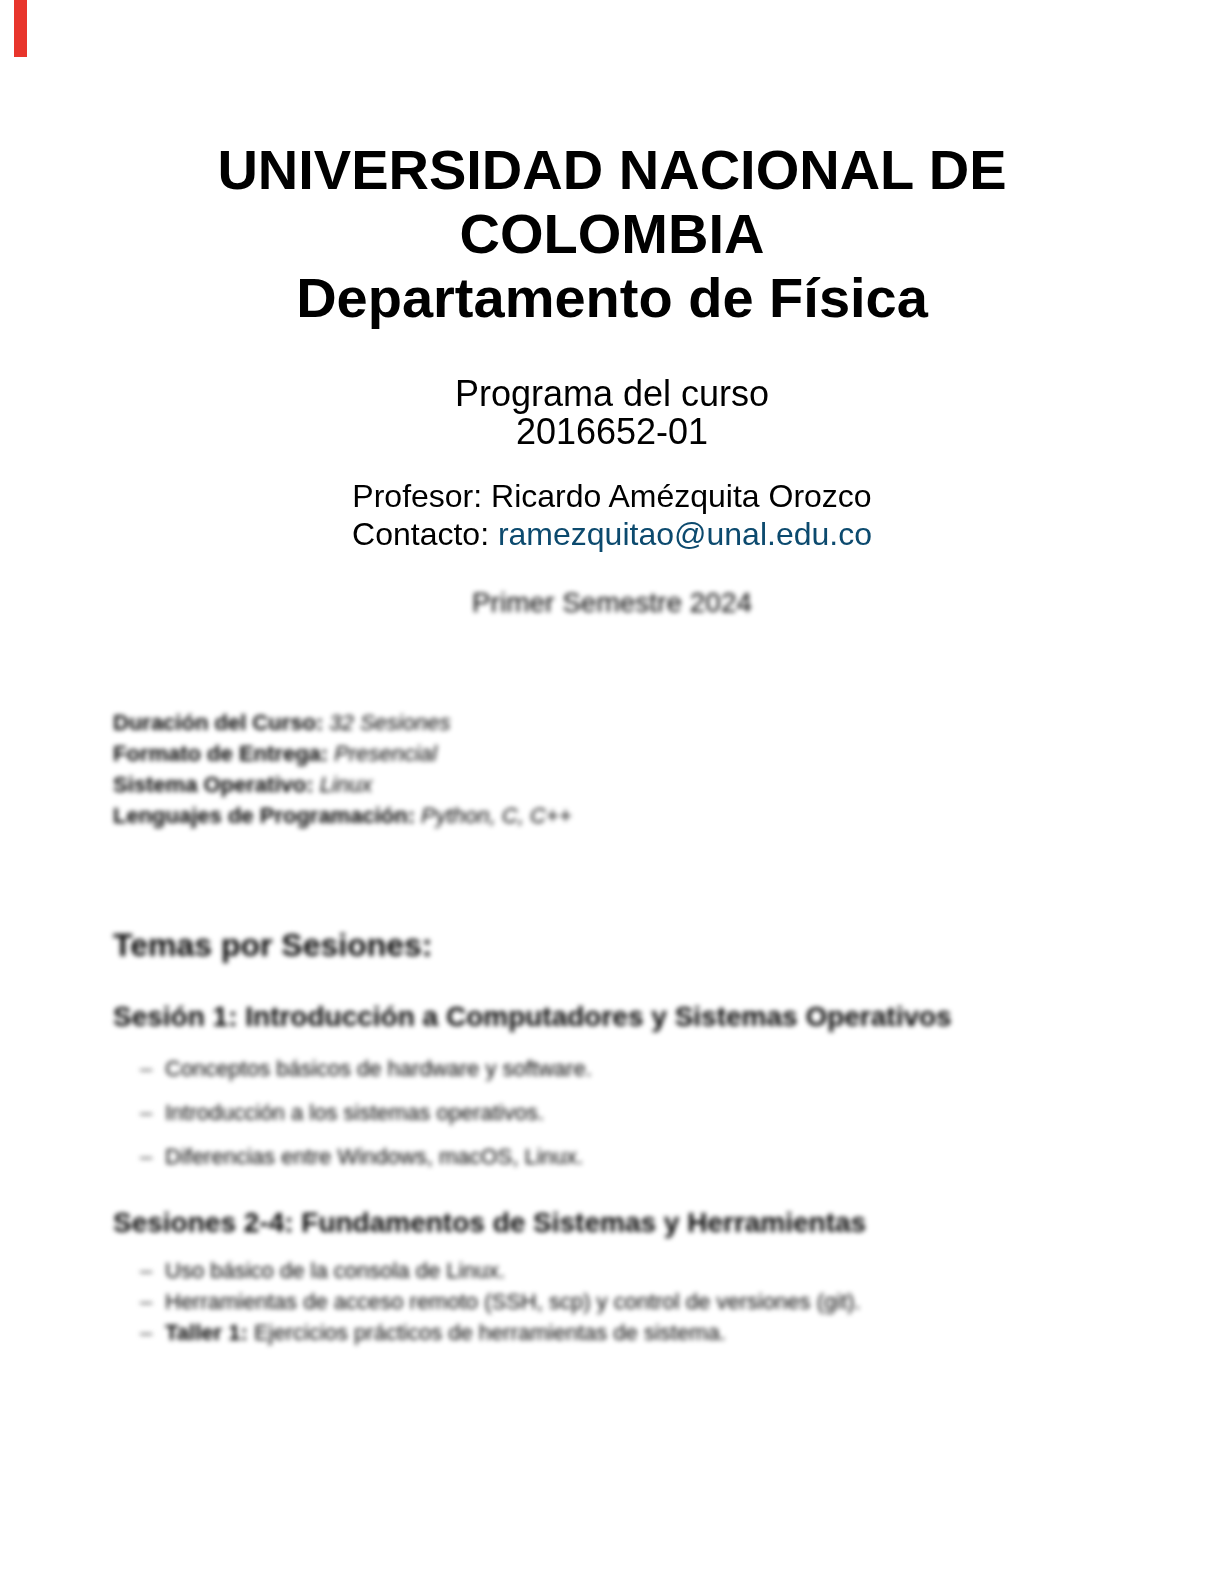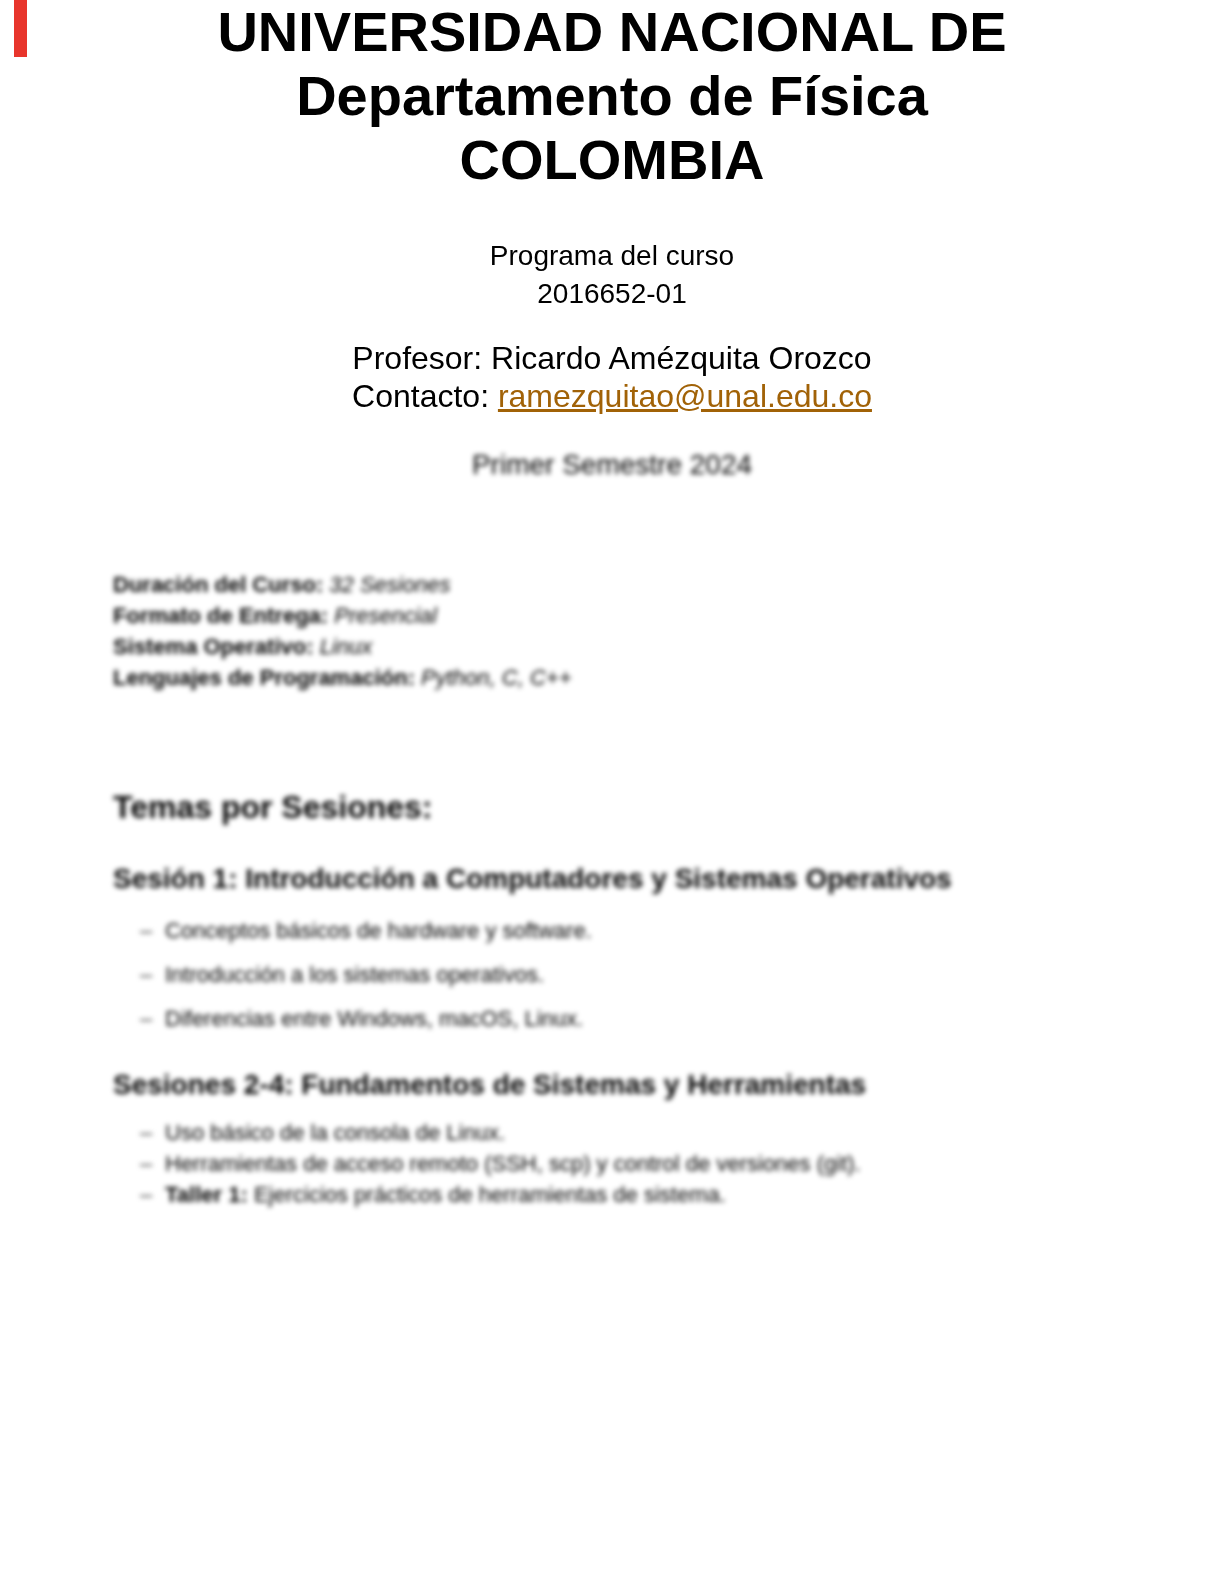--- a/index.html
+++ b/index.html
@@ -4,35 +4,35 @@
 <style>
   * { margin: 0; padding: 0; box-sizing: border-box; }
   html, body { background: #ffffff; }
   body {
     width: 1224px; height: 1584px;
     font-family: "Liberation Sans", "DejaVu Sans", sans-serif;
     color: #000000;
     position: relative;
     overflow: hidden;
   }
-  .page { width: 1224px; height: 1584px; position: relative; }
+  .page { width: 1224px; height: 1584px; padding-top: 138px; position: relative; }
 
   .corner-marker {
     position: absolute; left: 14px; top: 0;
     width: 13px; height: 57px;
     background: #e8352c;
   }
 
   .title-block { text-align: center; font-weight: bold; font-size: 56px; line-height: 64px; }
   .title-block div { white-space: nowrap; }
 
-  .course-block { margin-top: 45px; text-align: center; font-size: 28px; line-height: 38px; }
+  .course-block { margin-top: 45px; text-align: center; font-size: 36px; line-height: 38px; }
 
   .prof-block { margin-top: 26px; text-align: center; font-size: 32px; line-height: 38px; }
-  .prof-block a { color: #a16207; text-decoration: underline; cursor: pointer; }
+  .prof-block a { color: #0c4a6e; cursor: pointer; }
 
   .semester-line { margin-top: 31px; text-align: center; font-size: 28px; line-height: 38px; }
 
   .fuzzy { filter: blur(2.4px); }
 
   .details-block { margin-top: 85px; margin-left: 113px; font-size: 22px; line-height: 31px; }
   .details-block .lbl { font-weight: bold; }
   .details-block .val { font-style: italic; }
 
   .topics-heading { margin-top: 94px; margin-left: 113px; font-size: 32px; line-height: 40px; font-weight: bold; }
@@ -53,22 +53,22 @@
 </style>
 </head>
 <body>
 
 <div class="page">
 
   <div class="corner-marker"></div>
 
   <div class="title-block">
     <div>UNIVERSIDAD NACIONAL DE</div>
+    <div>COLOMBIA</div>
     <div>Departamento de Física</div>
-    <div>COLOMBIA</div>
   </div>
 
   <div class="course-block">
     <div>Programa del curso</div>
     <div>2016652-01</div>
   </div>
 
   <div class="prof-block">
     <div>Profesor: Ricardo Amézquita Orozco</div>
     <div><span>Contacto: </span><a>ramezquitao@unal.edu.co</a></div>

